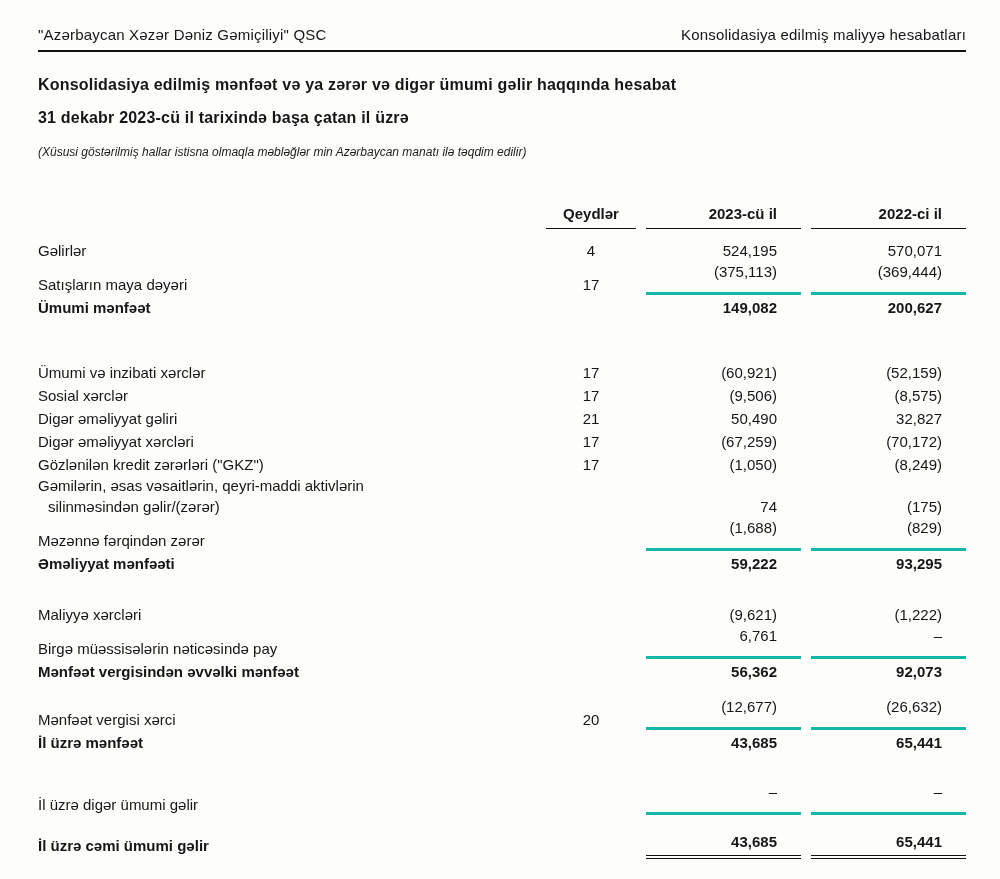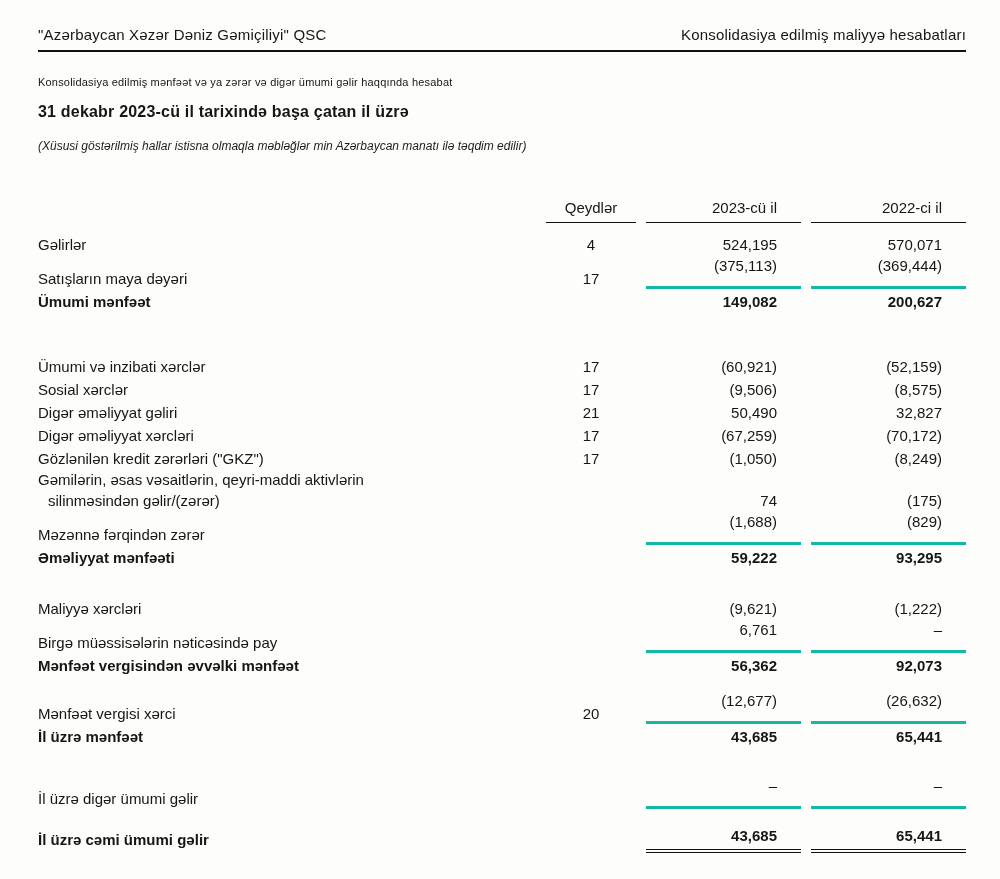--- a/index.html
+++ b/index.html
@@ -15,28 +15,28 @@
 
   .doc-header {
     display: flex; justify-content: space-between; align-items: flex-end;
     padding-bottom: 7px;
     border-bottom: 2px solid #111;
     font-size: 15px;
   }
   .hdr-left { letter-spacing: 0.2px; }
   .hdr-right { letter-spacing: 0.2px; }
 
-  .title   { font-weight: normal; font-size: 11px; margin-top: 24px; letter-spacing: 0.2px; }
+  .title   { font-weight: bold; font-size: 16px; margin-top: 24px; letter-spacing: 0.2px; }
   .subtitle{ font-weight: bold; font-size: 16px; margin-top: 15px; letter-spacing: 0.2px; }
   .note    { font-style: italic; font-size: 12px; margin-top: 18px; color: #1c1c1c; }
 
   .table { margin-top: 44px; }
 
   .t-row { display: flex; align-items: flex-end; min-height: 23px; line-height: 21px; }
-  .t-head { font-weight: normal; justify-content: flex-end; }
+  .t-head { font-weight: bold; justify-content: flex-end; }
   .t-head .c-note, .t-head .c-amt { border-bottom: 1px solid #111; padding-bottom: 4px; }
 
   .c-label { flex: 1 1 auto; padding-right: 6px; }
   .lbl-line { line-height: 21px; }
   .indent { padding-left: 10px; }
   .c-note { width: 90px; flex: 0 0 90px; text-align: center; }
   .c-amt  { width: 155px; flex: 0 0 155px; margin-left: 10px; text-align: right;
             padding-right: 24px; box-sizing: border-box; }
 
   .rule { border-bottom: 3px solid #14b8a6; padding-bottom: 10px; text-align: right; }

